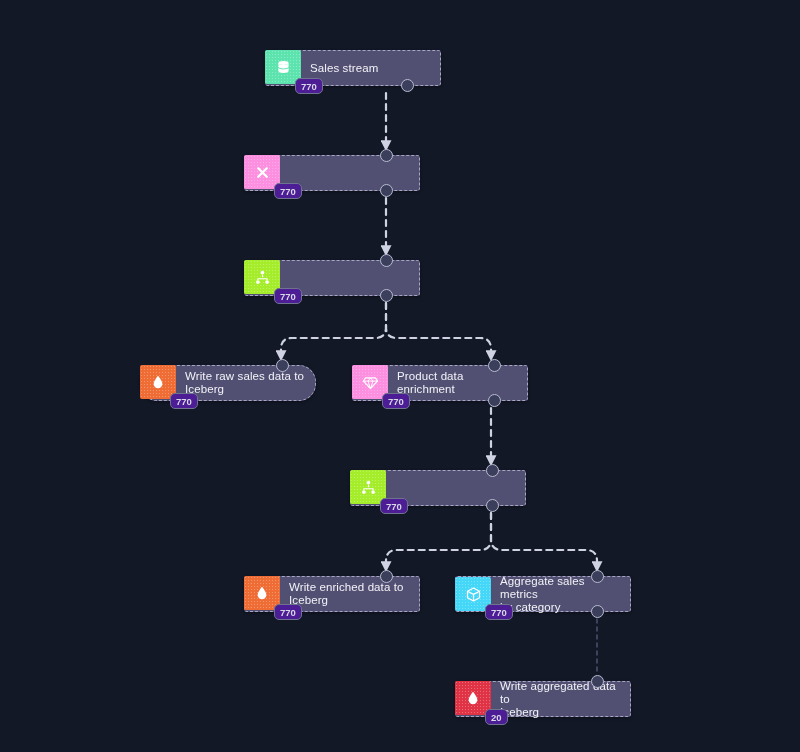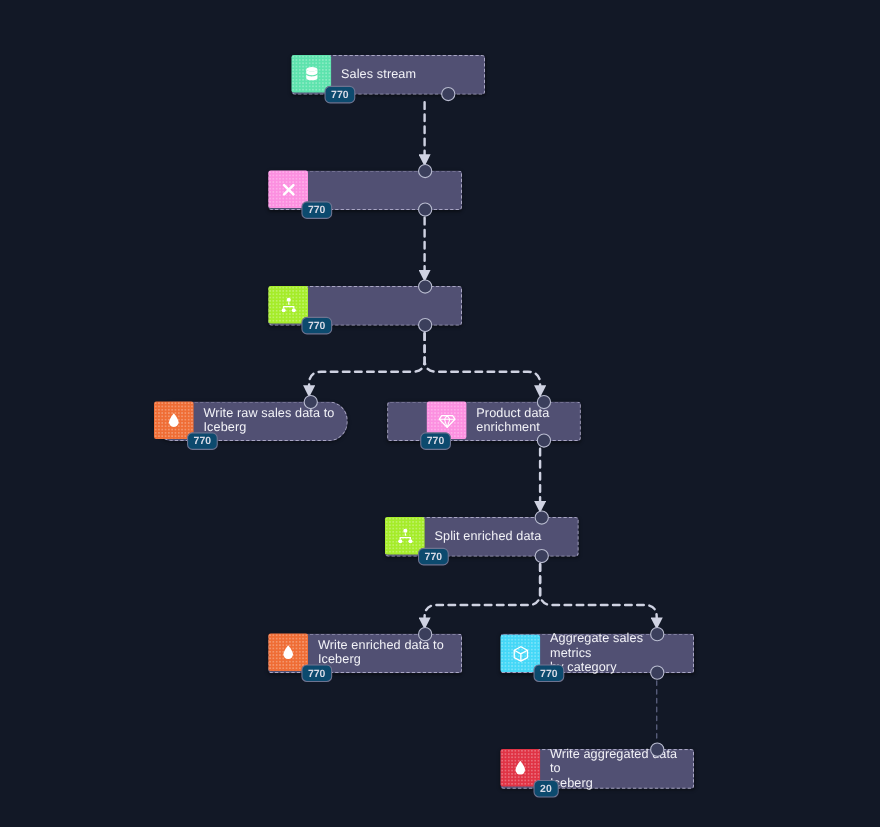--- a/index.html
+++ b/index.html
@@ -68,21 +68,21 @@
     color: #f2f2f7;
     font-size: 11.5px;
     line-height: 13px;
     letter-spacing: 0.1px;
     white-space: pre-line;
   }
   .node-badge {
     position: absolute;
     left: 29px;
     bottom: -9px;
-    background: #0c4a6e;
+    background: #4c1d95;
     border: 1px solid #6e7390;
     border-radius: 5px;
     color: #d7dae6;
     font-size: 9.5px;
     font-weight: bold;
     line-height: 11px;
     padding: 2px 5px 1px 5px;
     z-index: 5;
   }
   .handle {
@@ -170,21 +170,21 @@
       <svg width="16" height="16" viewBox="0 0 24 24" fill="#ffffff">
         <path d="M12 2.5 C12 2.5 5.5 10.2 5.5 14.8 A6.5 6.5 0 0 0 18.5 14.8 C18.5 10.2 12 2.5 12 2.5z"></path>
       </svg>
     </div>
     <div class="node-label">Write raw sales data to
 Iceberg</div>
     <div class="node-badge">770</div>
     <div class="handle top" style="left:135px;"></div>
   </div>
 
-  <div class="node" style="left:352px; top:365px; width:176px;padding-left:36px;">
+  <div class="node" style="left:352px; top:365px; width:176px;">
     <div class="node-icon" style="background:#fc8fe0;">
       <svg width="17" height="17" viewBox="0 0 24 24" fill="none" stroke="#ffffff" stroke-width="1.7" stroke-linejoin="round">
         <path d="M5 5.5 H19 L22 10 L12 20.5 L2 10z"></path>
         <path d="M2 10 H22 M8.5 10 L12 20.5 L15.5 10 L12 5.5z" stroke-width="1.3"></path>
       </svg>
     </div>
     <div class="node-label">Product data enrichment</div>
     <div class="node-badge">770</div>
     <div class="handle top" style="left:135px;"></div>
     <div class="handle bottom" style="left:135px;"></div>
@@ -192,21 +192,20 @@
 
   <div class="node" style="left:350px; top:470px; width:176px;">
     <div class="node-icon" style="background:#a5ec2a;">
       <svg width="17" height="17" viewBox="0 0 24 24" fill="#ffffff" stroke="#ffffff" stroke-width="1.6">
         <circle cx="12" cy="5" r="2.6" stroke="none"></circle>
         <circle cx="5.5" cy="18.5" r="2.6" stroke="none"></circle>
         <circle cx="18.5" cy="18.5" r="2.6" stroke="none"></circle>
         <path d="M12 8 v3.5 M5.5 15.9 v-2.2 h13 v2.2" fill="none"></path>
       </svg>
     </div>
-    <div class="node-label">Split enriched data</div>
     <div class="node-badge">770</div>
     <div class="handle top" style="left:135px;"></div>
     <div class="handle bottom" style="left:135px;"></div>
   </div>
 
   <div class="node" style="left:244px; top:576px; width:176px;">
     <div class="node-icon" style="background:#ef6d35;">
       <svg width="16" height="16" viewBox="0 0 24 24" fill="#ffffff">
         <path d="M12 2.5 C12 2.5 5.5 10.2 5.5 14.8 A6.5 6.5 0 0 0 18.5 14.8 C18.5 10.2 12 2.5 12 2.5z"></path>
       </svg>

